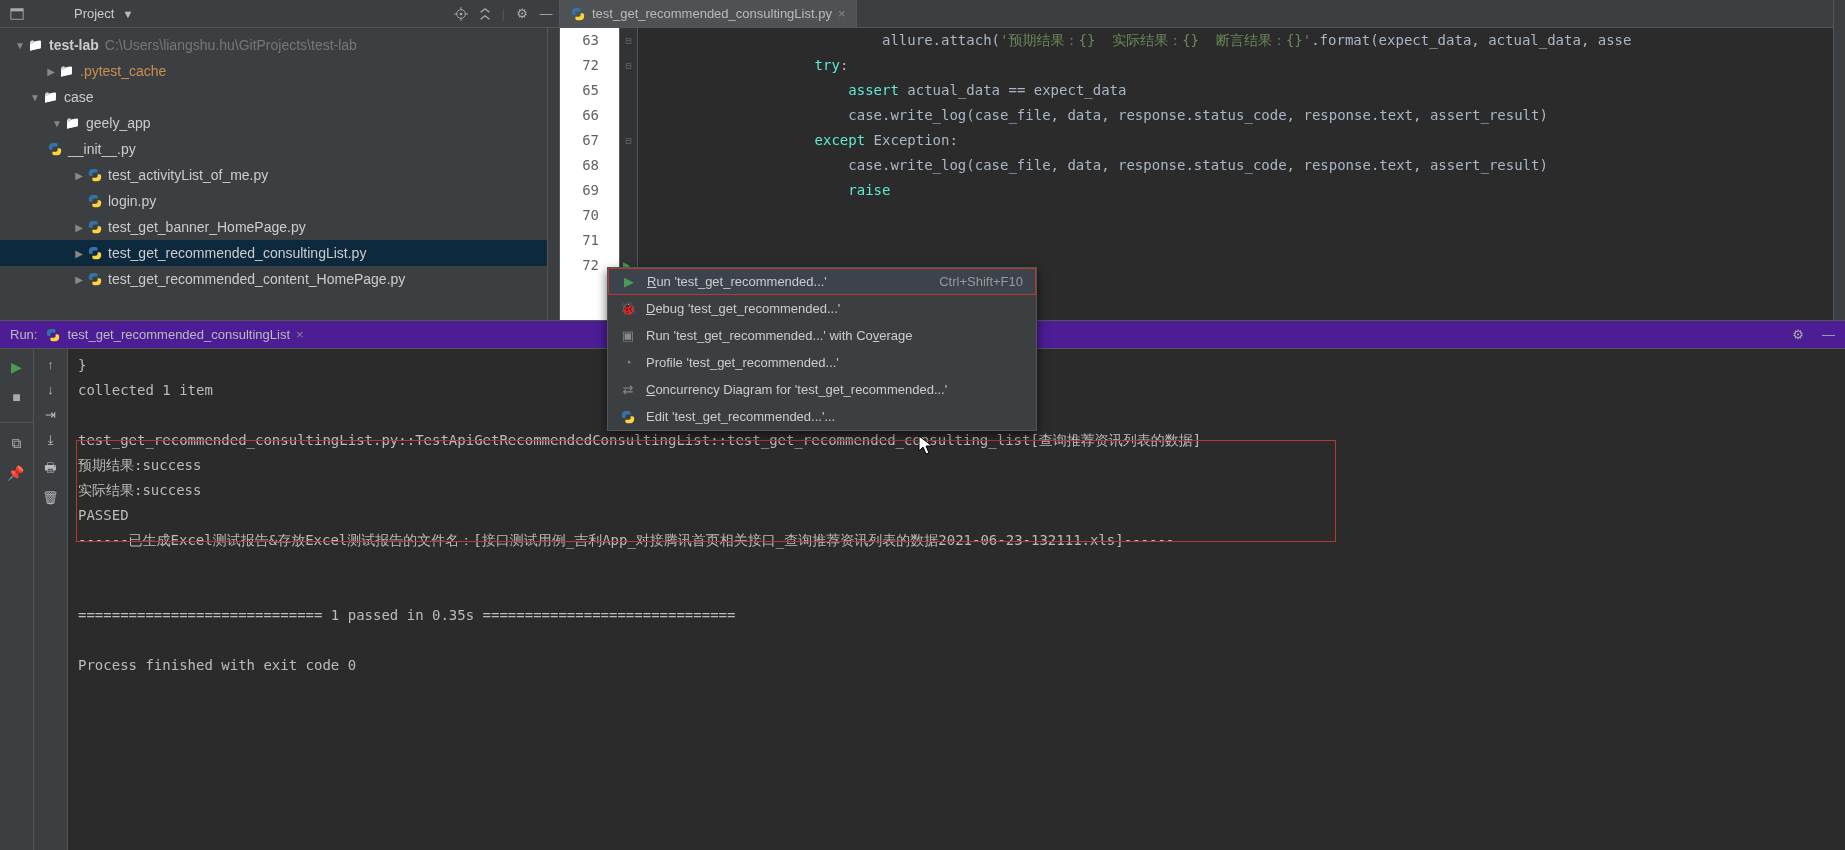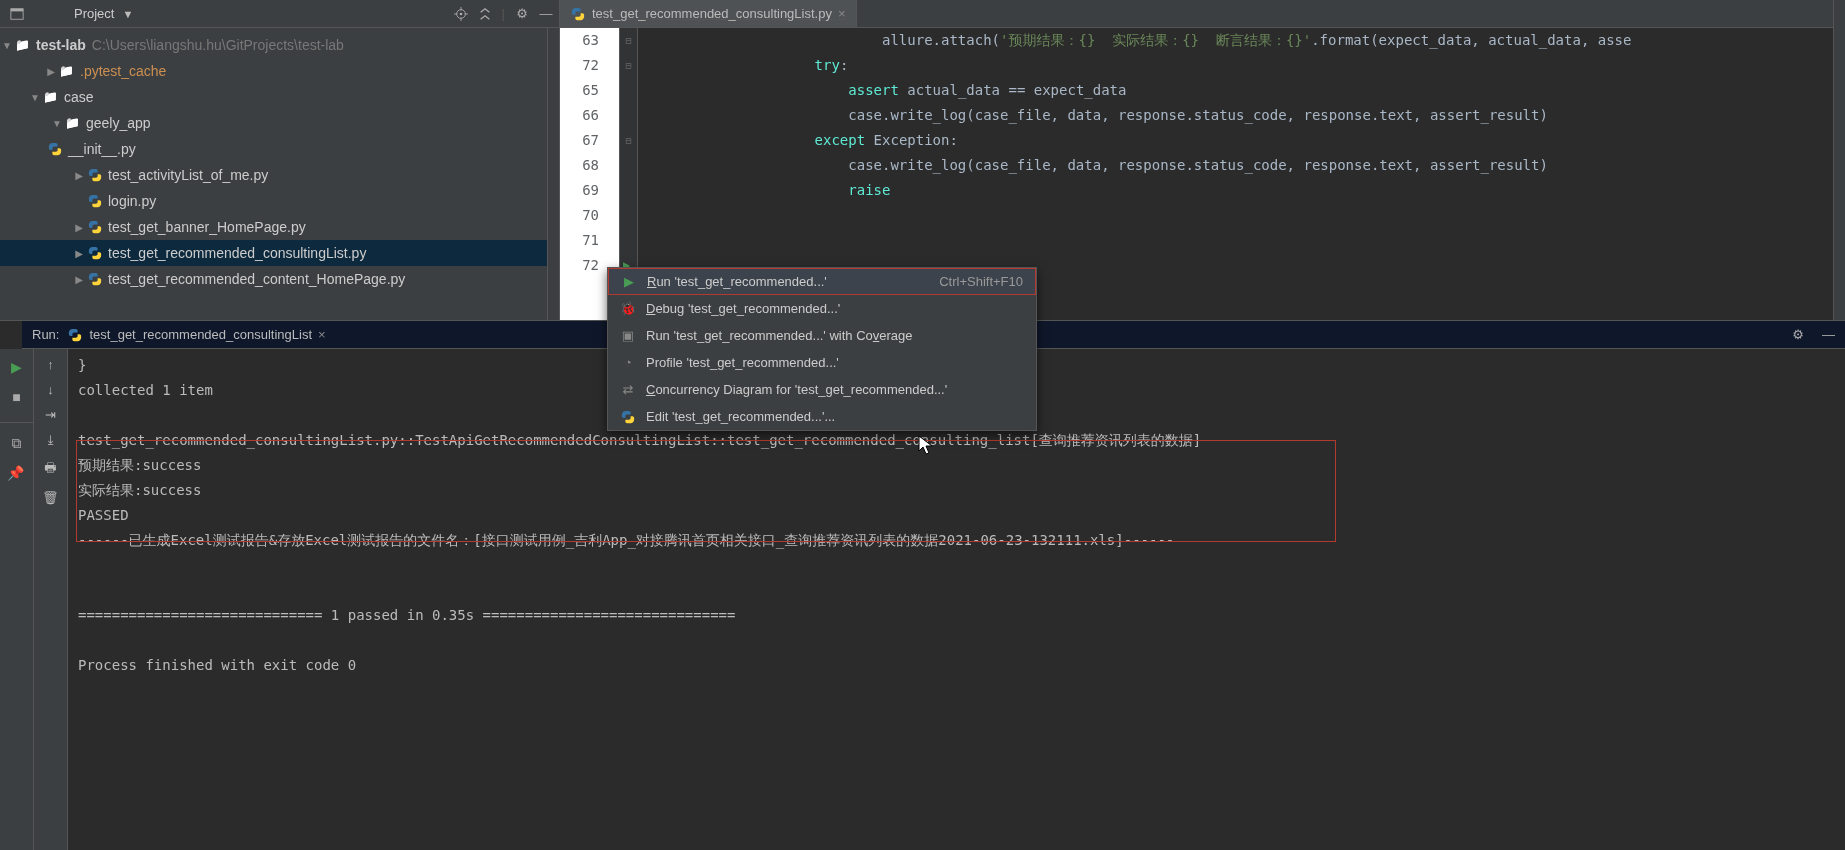--- a/index.html
+++ b/index.html
@@ -129,28 +129,27 @@
     left: 0; right: 0;
     top: 320px;
     bottom: 0;
     background: #2b2b2b;
     border-top: 1px solid #555;
     display: flex;
     flex-direction: column;
   }
   .run-header {
     height: 28px;
-    background: #0f172a;
+    background: #4c1d95;
     border-bottom: 1px solid #555;
     display: flex;
     align-items: center;
     padding-left: 10px;
     gap: 8px;
     position: relative;
-    margin-left: 22px;
   }
   .run-header .spacer { flex:1;}
   .run-header .gear { margin-right: 10px; color:#aaa;}
   .run-tab { display:flex; align-items:center; gap:6px;}
   .run-tab .close { color:#888;}
   .run-body {
     flex: 1;
     display: flex;
   }
   .run-sidebar {
@@ -259,21 +258,21 @@
             <svg viewBox="0 0 16 16">
               <path d="M3 6l5-4 5 4M3 14l5-4 5 4" fill="none" stroke="#aaa" stroke-width="1.5"></path>
             </svg>
           </span>
         <span style="color:#555">|</span>
         <span class="icon">⚙</span>
         <span class="icon">—</span>
       </div>
     </div>
     <div class="tree">
-      <div class="tree-row" style="padding-left:0">
+      <div class="tree-row" style="padding-left:13px">
         <span class="arrow expanded"></span>
         <span class="node-icon folder-icon"></span>
         <b class="node-label">test-lab</b>
         <span class="node-path">C:\Users\liangshu.hu\GitProjects\test-lab</span>
       </div>
       <div id="tree-nodes">
           <div class="tree-row" style="padding-left: 44px;">
             <span class="arrow collapsed"></span>
             <span class="node-icon folder-icon"></span>
             <span class="node-label orange">.pytest_cache</span>

